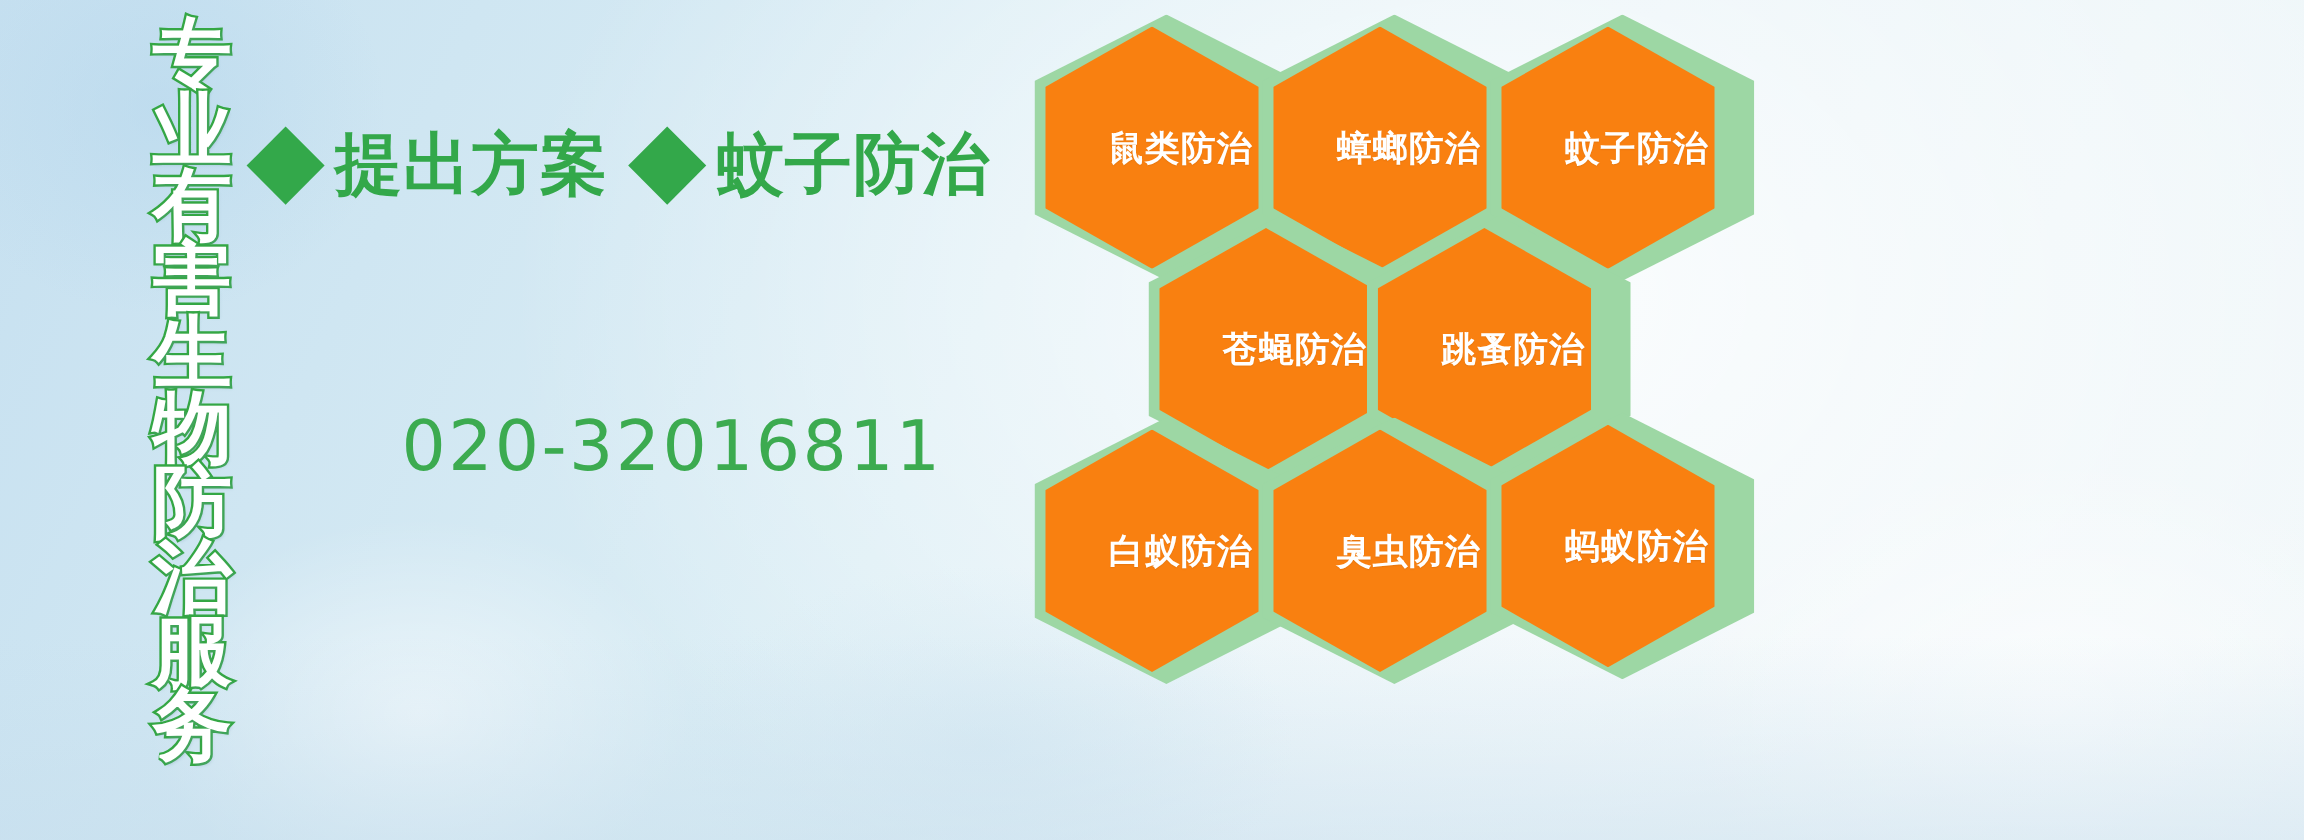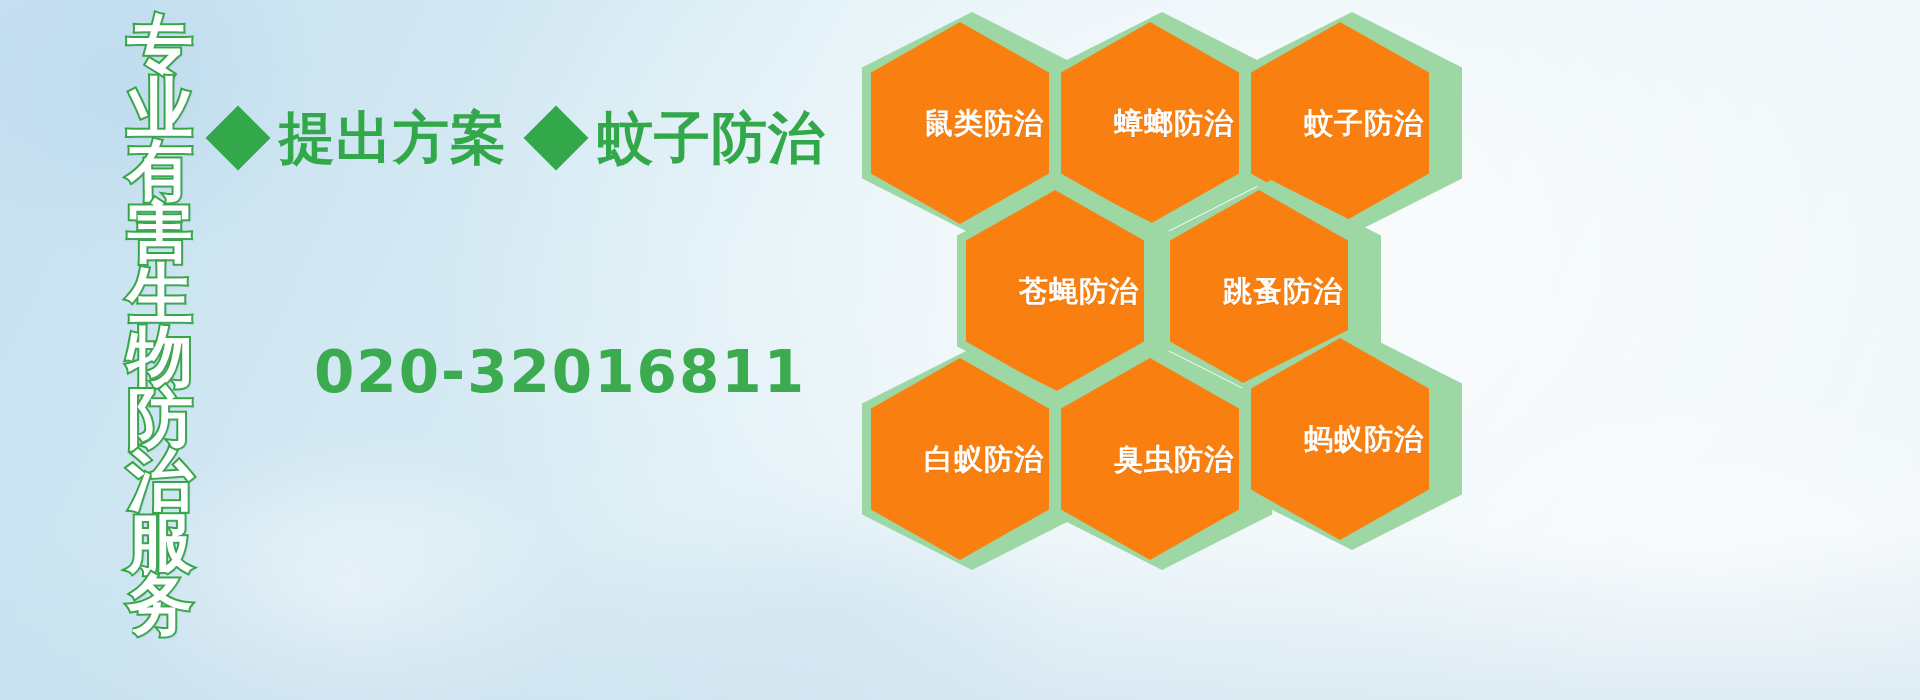--- a/index.html
+++ b/index.html
@@ -118,21 +118,21 @@
     font-size: 52px;
     line-height: 66px;
     font-weight: bold;
     color: #3bab4e;
     letter-spacing: 4px;
     margin-left: 6px;
   }
   .contact-phone {
     font-size: 58px;
     line-height: 76px;
-    font-weight: bold;
+    font-weight: normal;
     color: #3cab50;
     letter-spacing: 2px;
     font-family: "DejaVu Sans", "Liberation Sans", sans-serif;
   }
   #contact-phone-1 { margin-top: 16px; }
 
   
   #hex-grid {
     position: absolute;
     left: 862px;
@@ -229,33 +229,33 @@
     </div>
     <div class="hex" style="left:380px; top:4px;">
       <div class="hex-inner"></div>
       <span class="hex-label">蚊子防治</span>
     </div>
 
     <div class="hex" style="left:95px;  top:172px;">
       <div class="hex-inner"></div>
       <span class="hex-label">苍蝇防治</span>
     </div>
-    <div class="hex" style="left:299px; top:172px;">
+    <div class="hex" style="left:277px; top:172px;">
       <div class="hex-inner"></div>
       <span class="hex-label">跳蚤防治</span>
     </div>
 
     <div class="hex" style="left:0px;   top:340px;">
       <div class="hex-inner"></div>
       <span class="hex-label">白蚁防治</span>
     </div>
     <div class="hex" style="left:190px; top:340px;">
       <div class="hex-inner"></div>
       <span class="hex-label">臭虫防治</span>
     </div>
-    <div class="hex" style="left:380px; top:320px;text-align:right;">
+    <div class="hex" style="left:380px; top:336px;text-align:right;">
       <div class="hex-inner"></div>
       <span class="hex-label">蚂蚁防治</span>
     </div>
 
   </div>
 
 </div>
 
 </body></html>

